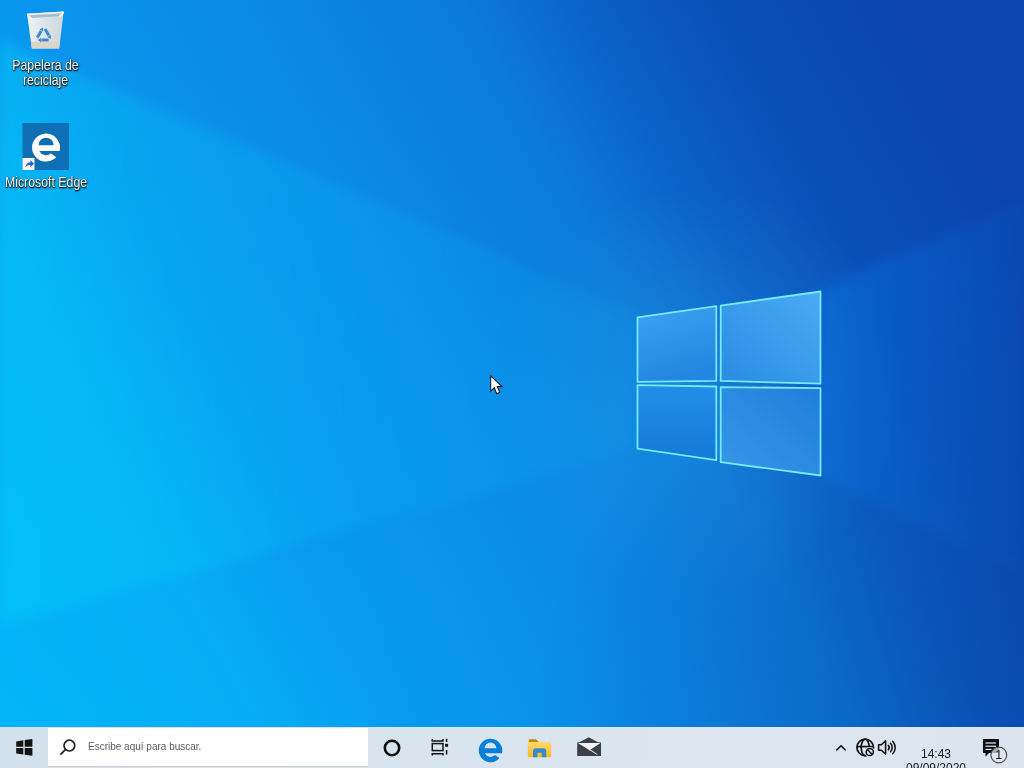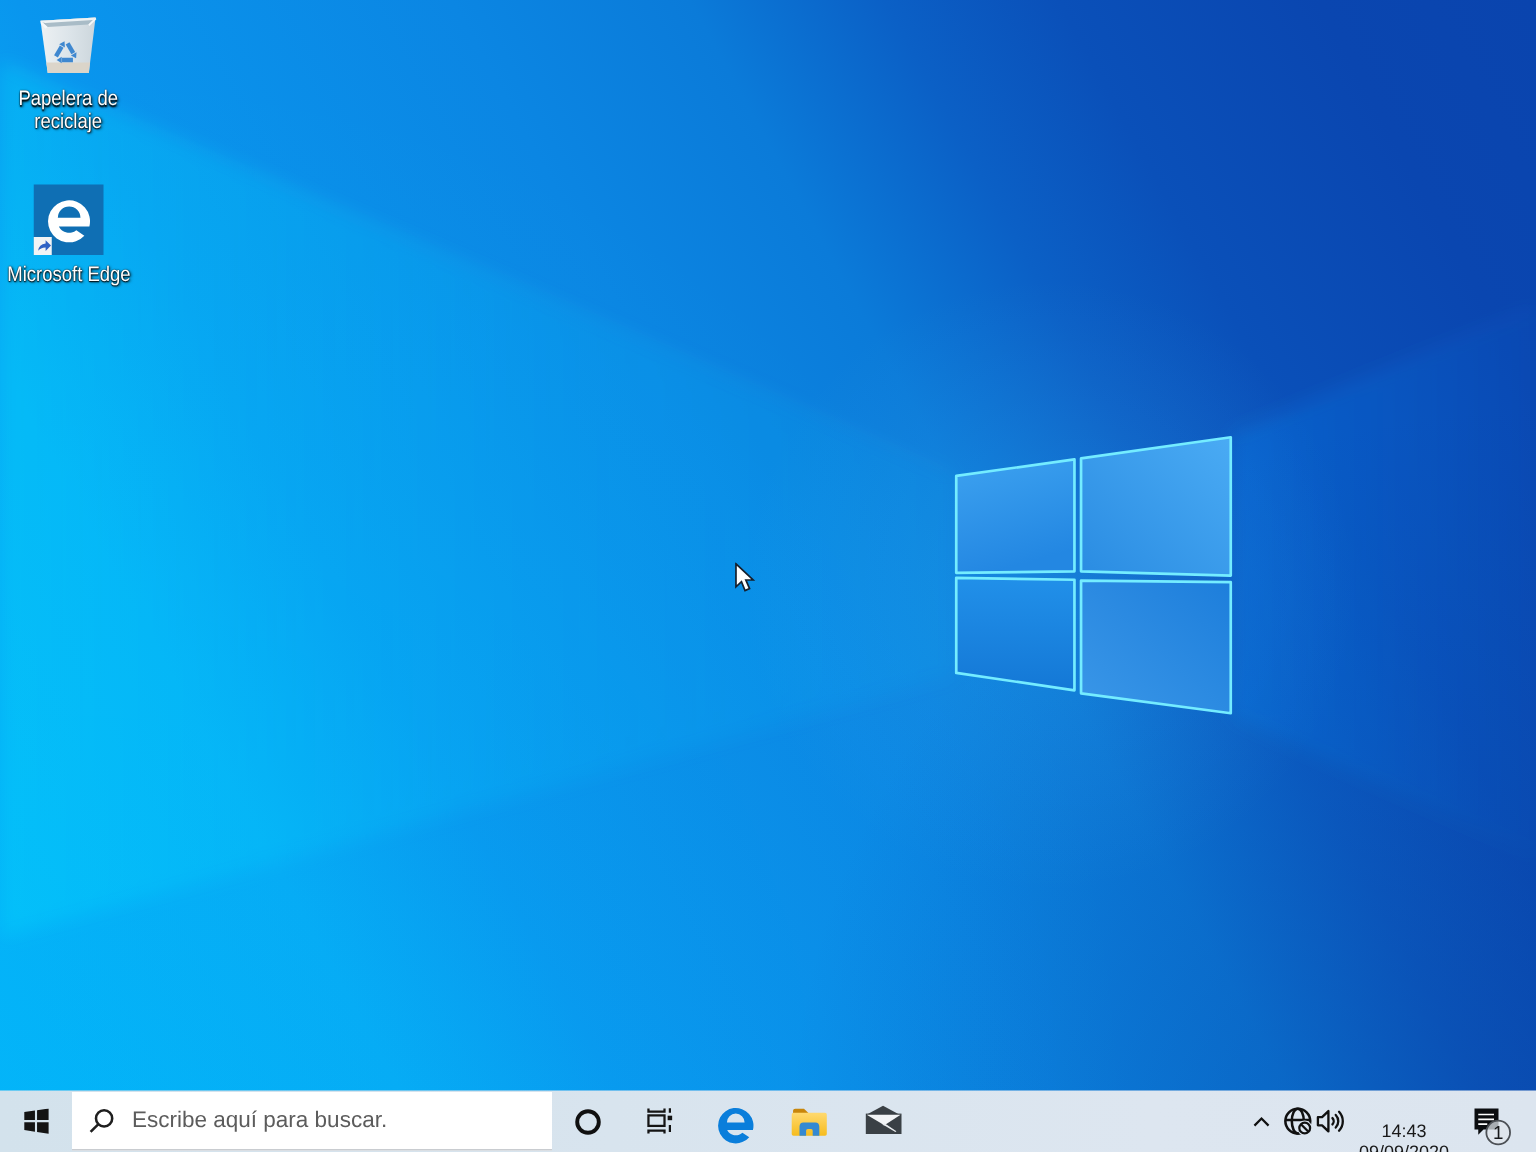--- a/index.html
+++ b/index.html
@@ -7,21 +7,21 @@
   #desk{position:relative;width:1024px;height:601px;background:#0369a1;}
   .abs{position:absolute;}
   .iconlabel{position:absolute;color:#fff;font-size:14px;line-height:15px;text-align:center;
     transform:scaleX(0.88);transform-origin:50% 0;
     text-shadow:0 0 1px #000,0 1px 1px rgba(0,0,0,.95),1px 1px 2px rgba(0,0,0,.75);}
   #taskbar{position:absolute;left:0;top:727px;width:1024px;height:41px;
     background:linear-gradient(90deg,#d3e2ec 0%,#d8e4ee 40%,#dde6f0 75%,#dce5ef 100%);}
   #searchbox{position:absolute;left:48px;top:1px;width:320px;height:38px;background:#ffffff;
     border-bottom:1px solid #c9ccd0;}
   #searchtext{position:absolute;left:40px;top:0;height:38px;line-height:38px;
-    font-size:15px;color:#5c5c5c;}
+    font-size:10px;color:#5c5c5c;}
   #clock{position:absolute;left:903px;top:6px;width:66px;text-align:center;
     font-size:12px;line-height:14px;color:#191919;margin-top:14px;}
 </style>
 </head>
 <body>
 <div id="desk">
 
   <svg class="abs" style="left:0;top:0" width="1024" height="768" viewBox="0 0 1024 768">
     <defs>
       <linearGradient id="bg" gradientUnits="userSpaceOnUse" x1="0" y1="768" x2="1110" y2="157.5">

